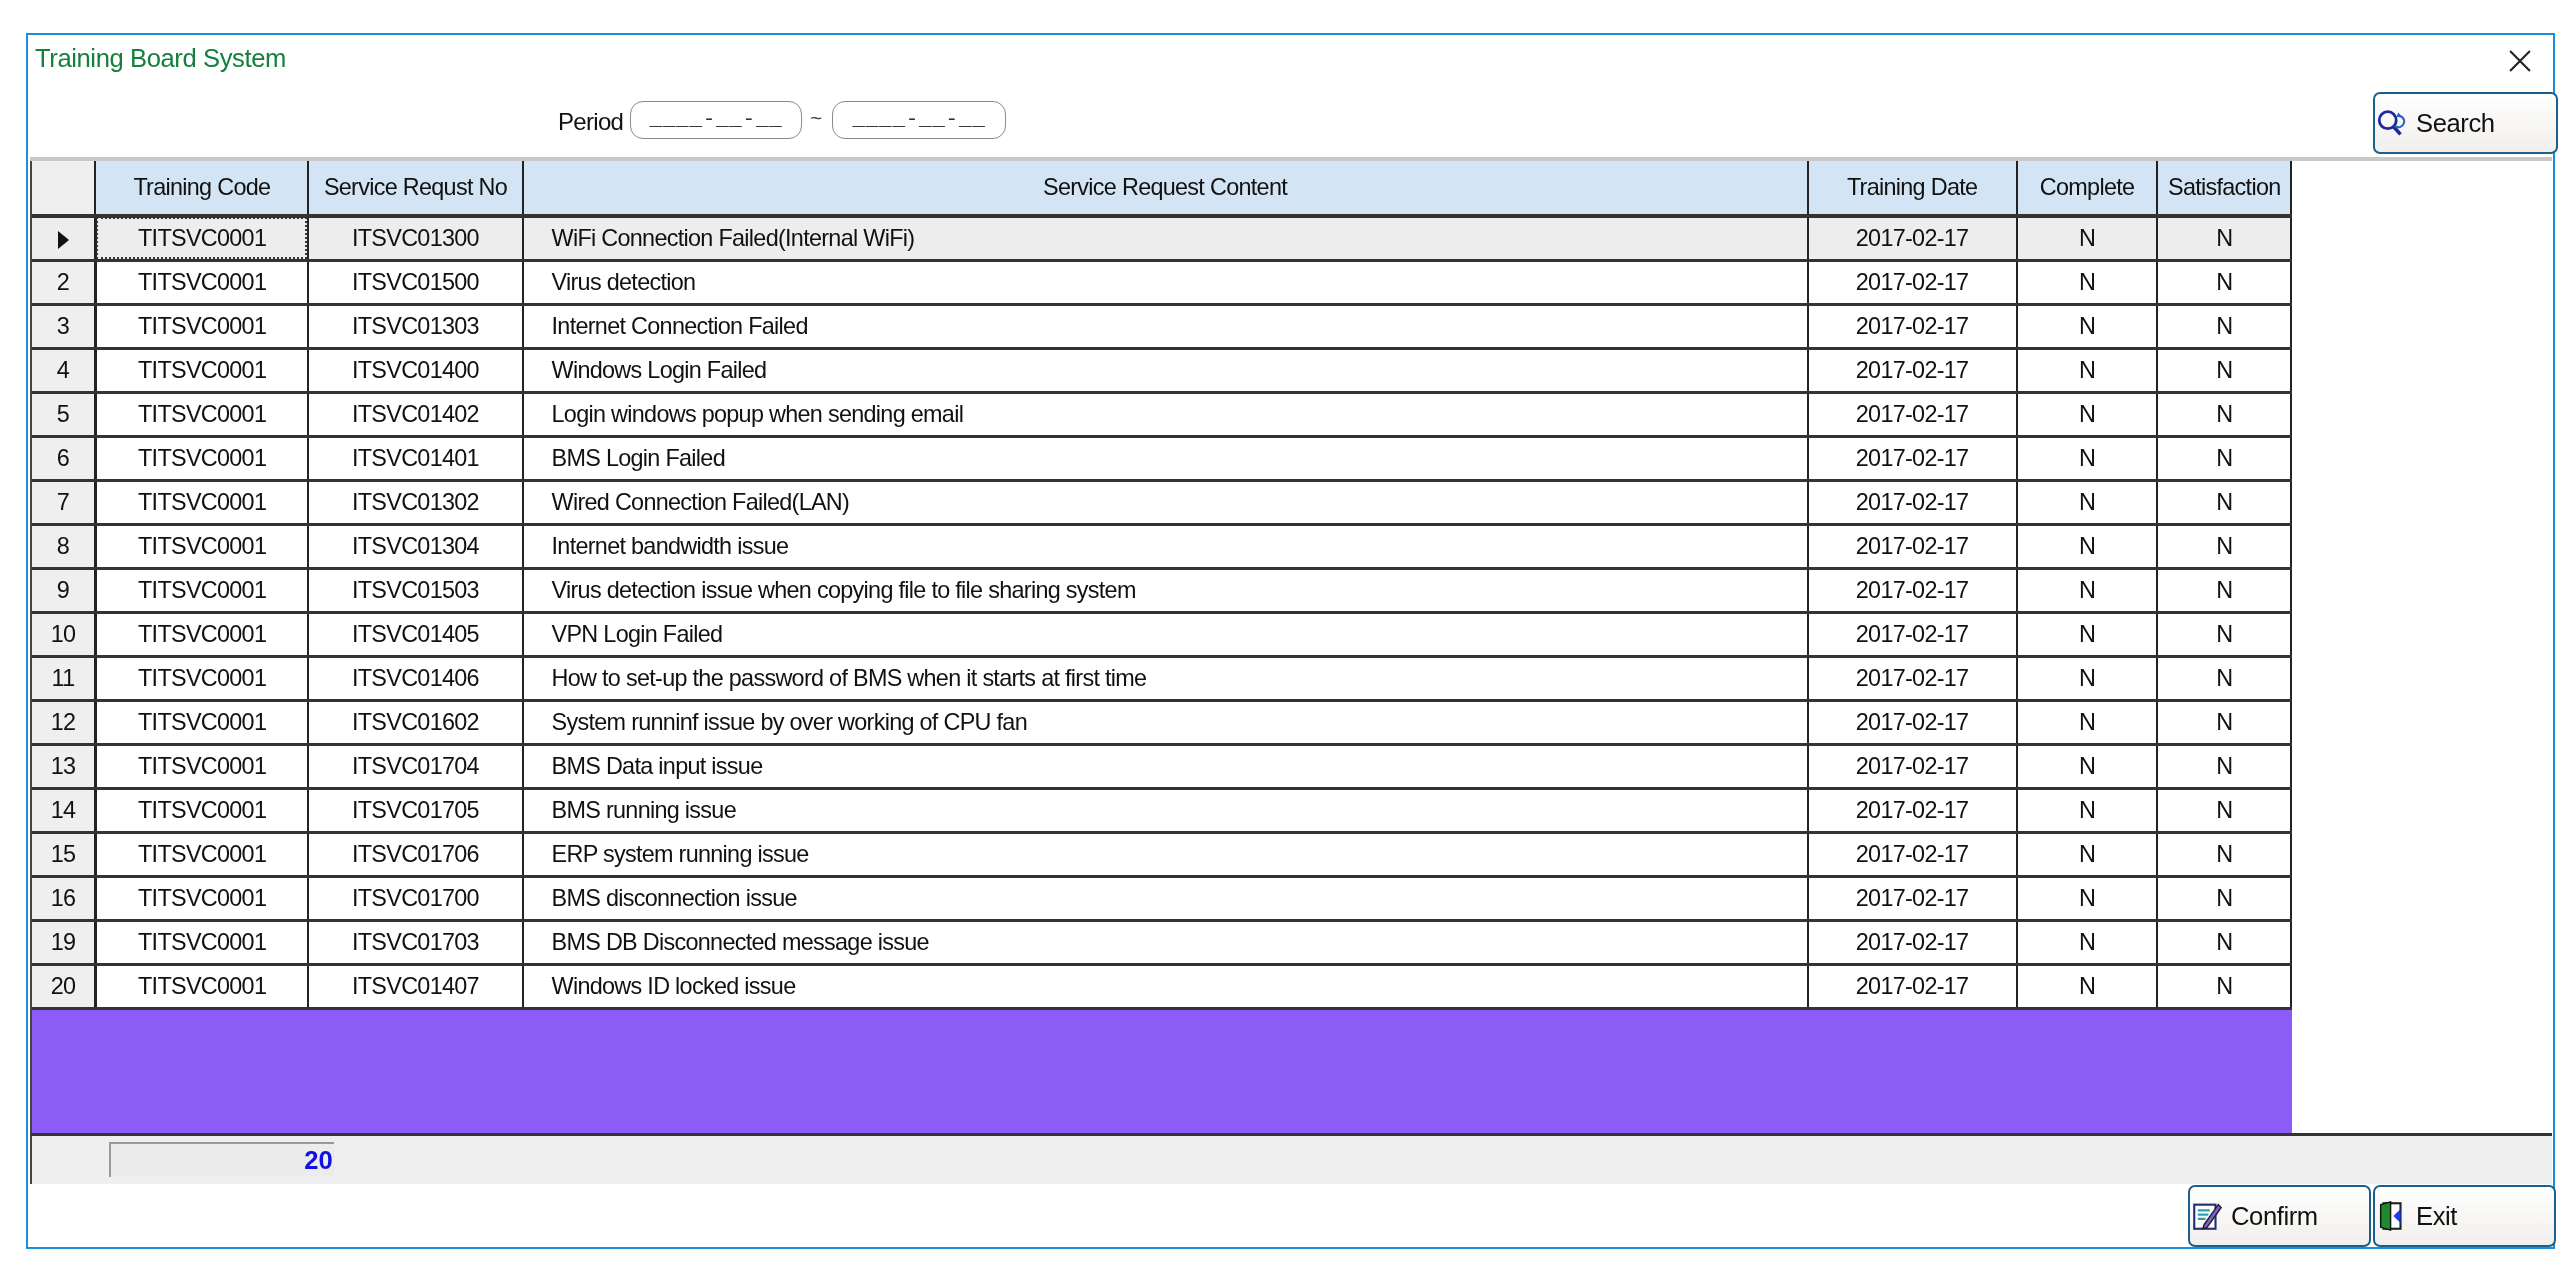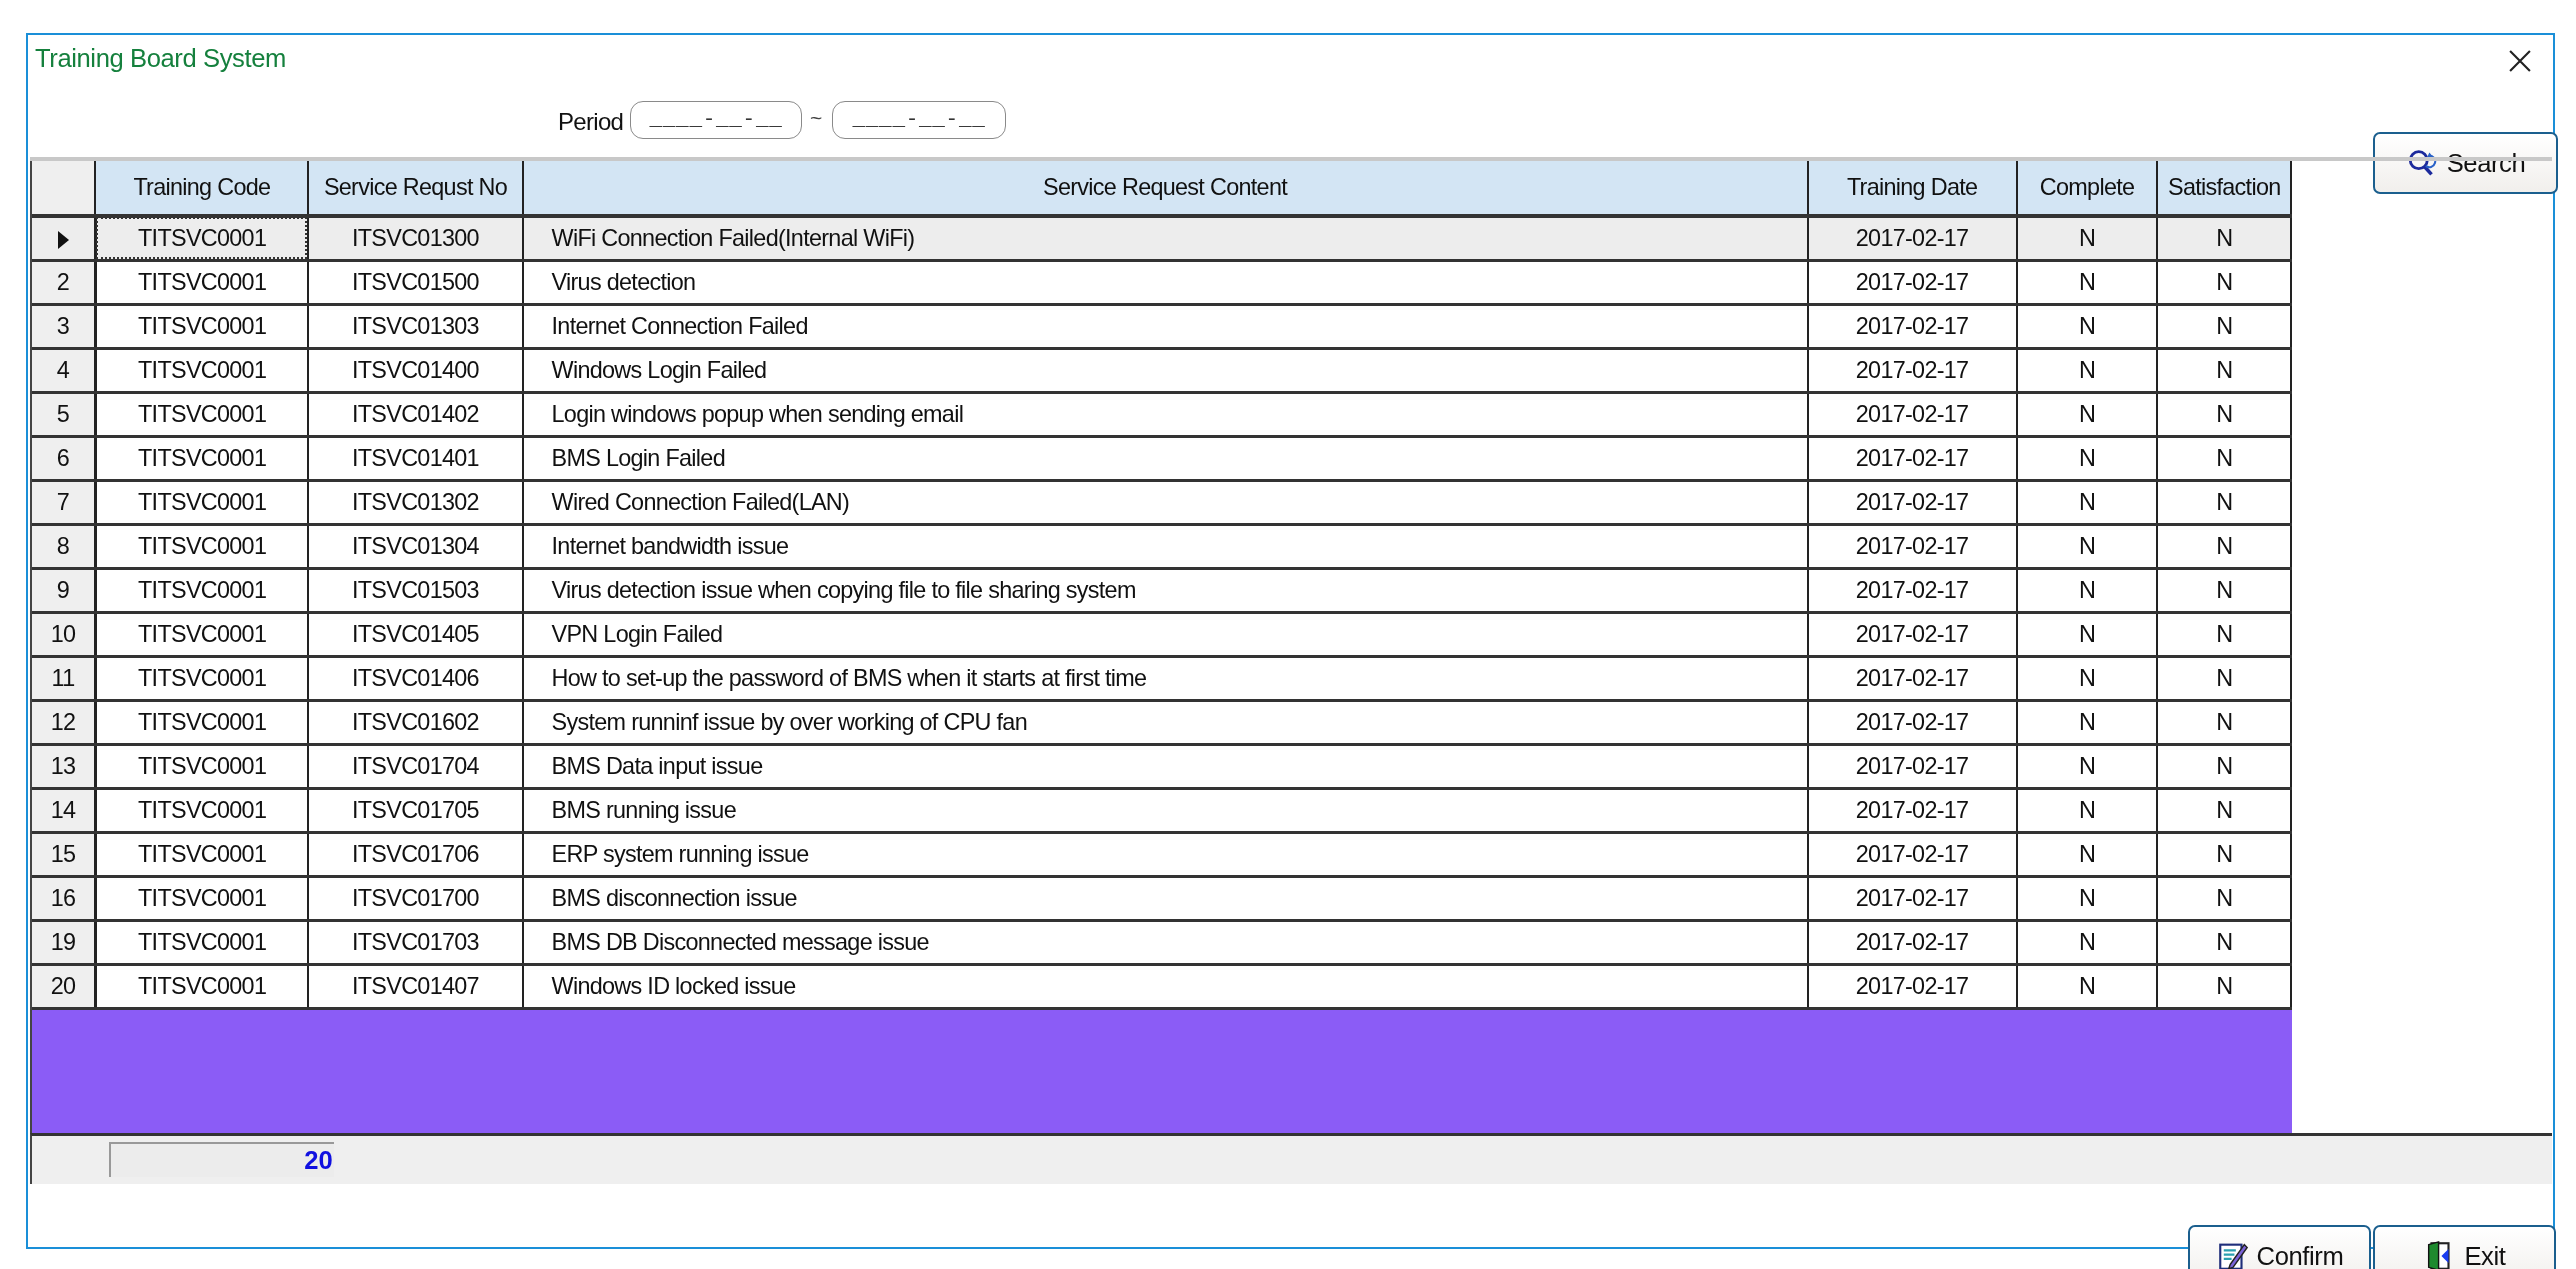--- a/index.html
+++ b/index.html
@@ -18,22 +18,22 @@
   .date-input {
     position:absolute; top:66px; height:38px; border:1.4px solid #8a8a8a; box-sizing:border-box;
     background:#fff; font-family:"Liberation Mono", monospace; font-size:21px; color:#333;
     text-align:center; line-height:35px; letter-spacing:0.7px; border-radius:13px;
   }
   .date-from { left:602px; width:172px; }
   .date-to { left:804px; width:174px; }
   .tilde { position:absolute; left:782px; top:71px; font-size:21px; color:#444; }
   .btn {
     position:absolute; box-sizing:border-box; border:2.8px solid #1b5f8e; border-radius:7px;
-    background:linear-gradient(#ffffff,#f1efec); display:flex; align-items:center; justify-content:center;
-    font-size:25.6px; letter-spacing:-0.4px; color:#111; cursor:pointer;margin-top:40px;
+    background:linear-gradient(#ffffff,#f1efec); display:flex; align-items:center; justify-content:flex-start;
+    font-size:25.6px; letter-spacing:-0.4px; color:#111; cursor:pointer;
   }
   .btn .ico { width:34px; height:34px; margin-right:7px; display:inline-block; }
   .btn-search { left:2345px; top:57px; width:185px; height:62px; }
   .btn-confirm { left:2160px; top:1150px; width:183px; height:62px; }
   .btn-exit { left:2345px; top:1150px; width:183px; height:62px; }
 
   .grid-wrap {
     position:absolute; left:2.1px; top:122px; width:2522px; height:1056px;
     border-top:4.3px solid #c8c8c8; box-sizing:border-box;
   }

